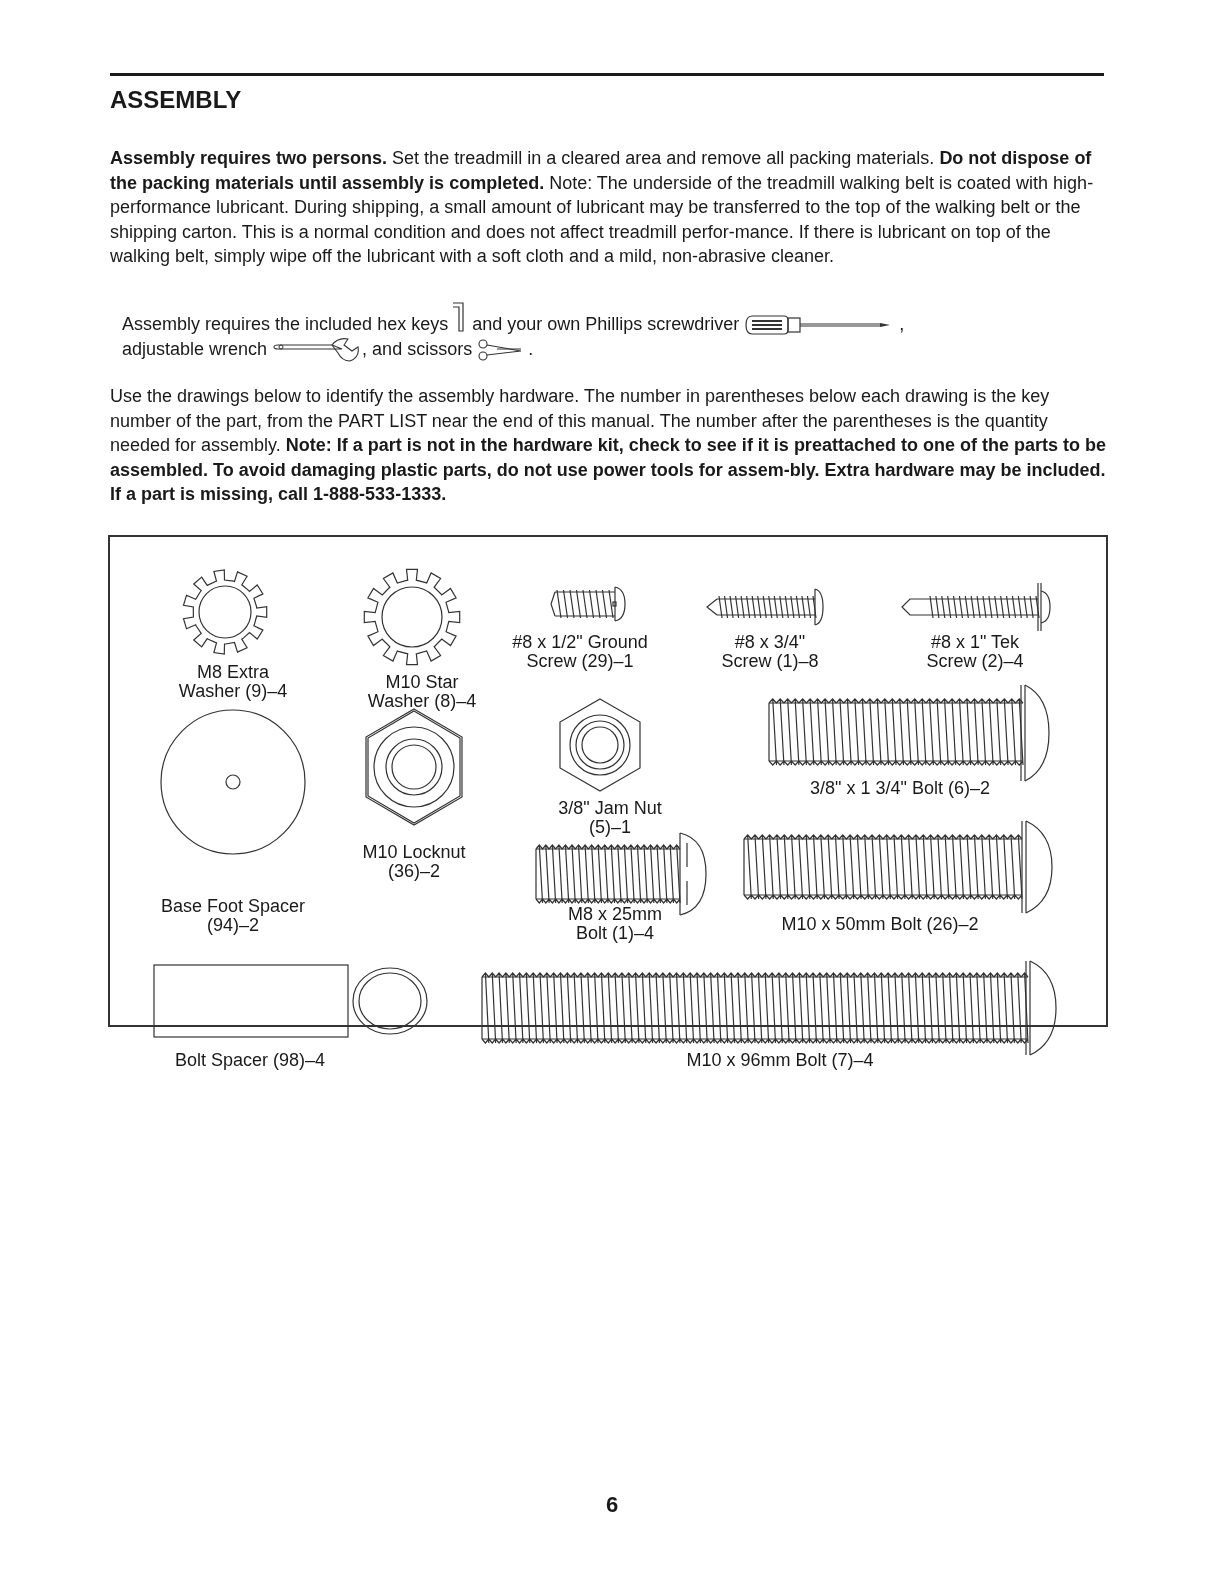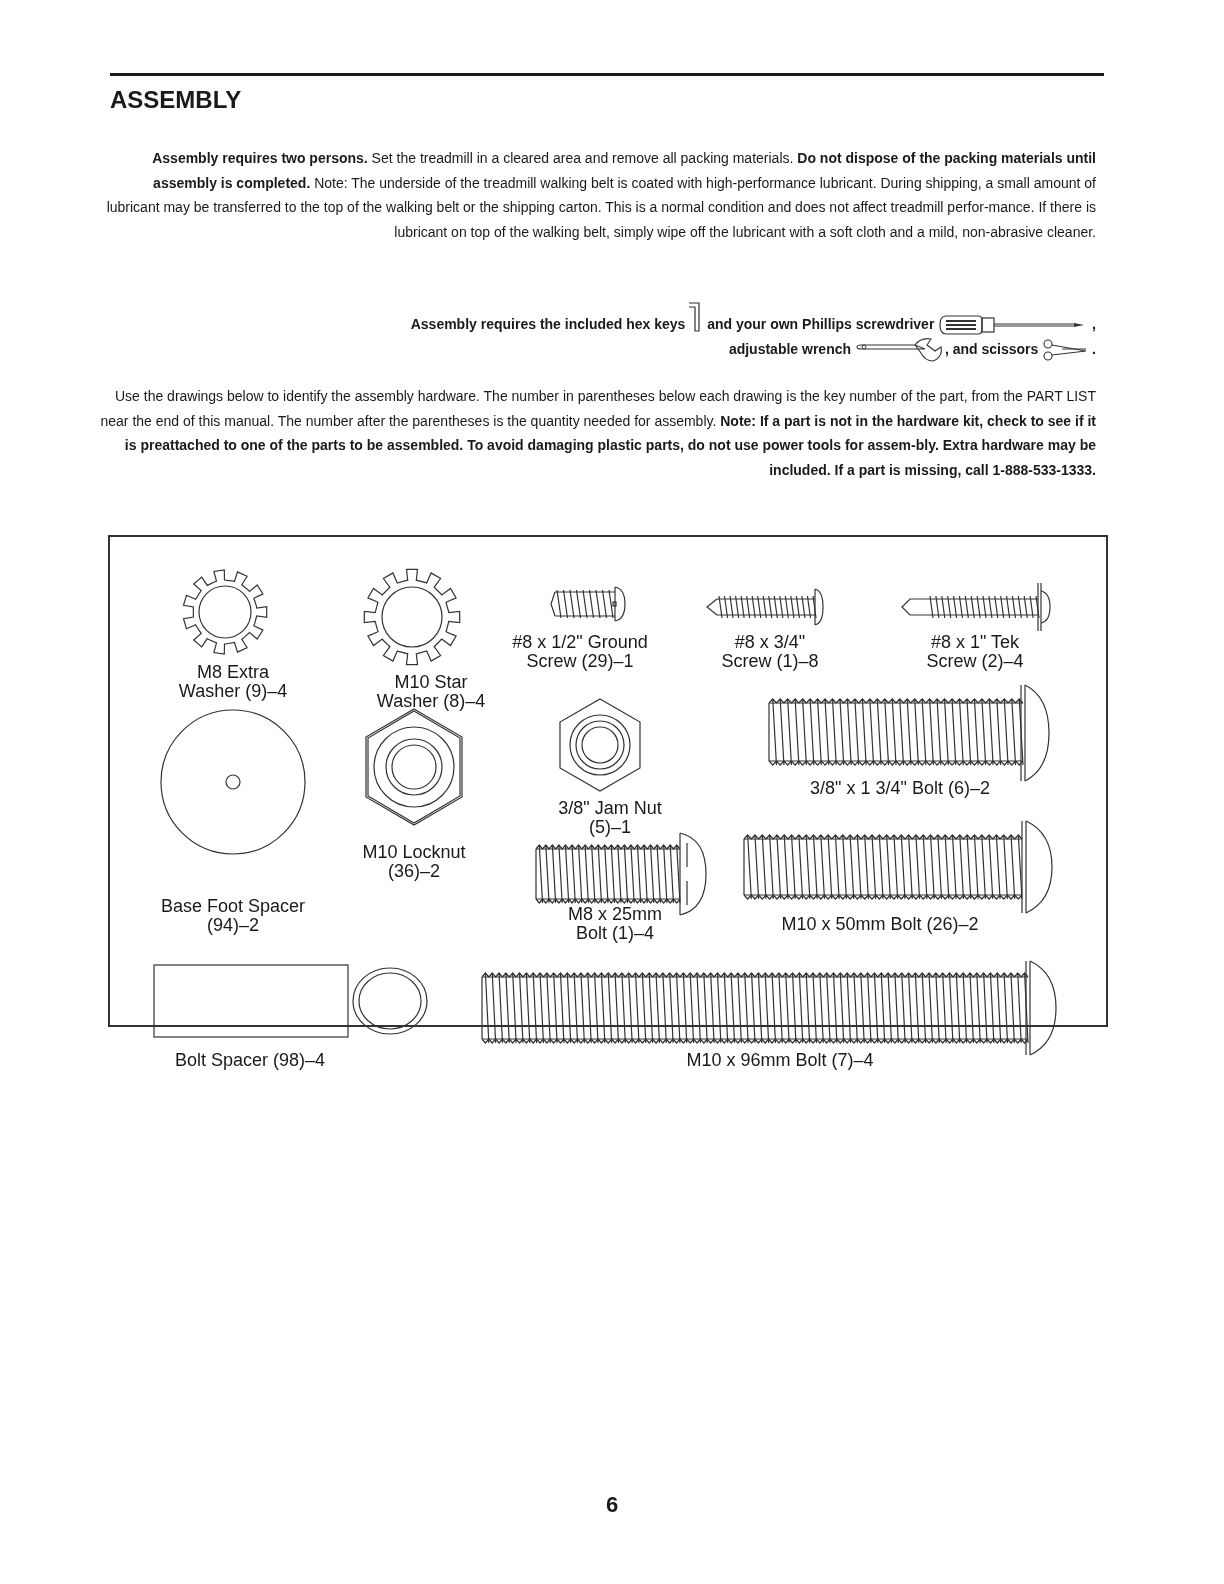--- a/index.html
+++ b/index.html
@@ -1,21 +1,21 @@
 <!DOCTYPE html>
 <html><head>
 <meta charset="utf-8">
 <style>
   html, body { margin: 0; padding: 0; background: #ffffff; }
   body { width: 1224px; height: 1584px; position: relative; font-family: "Liberation Sans", sans-serif; color: #1a1a1a; overflow: hidden; }
   .rule { position: absolute; left: 110px; top: 73px; width: 994px; height: 3px; background: #1a1a1a; }
   .title { position: absolute; left: 110px; top: 80px; font-size: 24px; font-weight: bold; letter-spacing: 0px; margin: 0; line-height: 40px; }
-  .para { position: absolute; left: 100px; width: 996px; font-size: 14px; line-height: 24.5px; margin: 0; text-align: right; }
+  .para { position: absolute; left: 110px; width: 996px; font-size: 18px; line-height: 24.5px; margin: 0; }
   .p1 { top: 146px; }
-  .p2 { top: 312px; font-weight: bold; }
+  .p2 { top: 312px; font-weight: normal; margin-left: 12px; }
   .p3 { top: 384px; }
   b { font-weight: bold; }
   .inline-icon { display: inline-block; vertical-align: middle; }
   .hw-box { position: absolute; left: 108px; top: 535px; width: 996px; height: 488px; border: 2px solid #333; }
   .lbl { position: absolute; font-size: 18px; line-height: 19px; text-align: center; color: #1a1a1a; white-space: nowrap; }
   .lbl span { display: block; }
   svg.part { position: absolute; overflow: visible; }
   svg.part * { fill: none; stroke: #333; stroke-width: 1.2; }
   .page-num { position: absolute; left: 0; width: 1224px; top: 1492px; text-align: center; font-size: 22px; font-weight: bold; }
 </style>
@@ -66,21 +66,21 @@
     </svg>
   <div class="lbl" style="left:48px;top:126px;width:150px;">
       <span>M8 Extra</span>
       <span>Washer (9)–4</span>
     </div>
 
   <svg class="part" style="left:252px;top:30px" width="100" height="100" viewBox="0 0 100 100" id="starB">
       <circle cx="50" cy="50" r="30"></circle>
       <path d="M86.6 44.6 L86.8 45.7 L97.7 44.5 L97.7 55.5 L86.8 54.3 L84.4 63.6 L84.0 64.7 L94.1 69.1 L88.5 78.6 L79.7 72.1 L73.0 79.0 L72.1 79.7 L78.6 88.5 L69.1 94.1 L64.7 84.0 L55.4 86.6 L54.3 86.8 L55.5 97.7 L44.5 97.7 L45.7 86.8 L36.4 84.4 L35.3 84.0 L30.9 94.1 L21.4 88.5 L27.9 79.7 L21.0 73.0 L20.3 72.1 L11.5 78.6 L5.9 69.1 L16.0 64.7 L13.4 55.4 L13.2 54.3 L2.3 55.5 L2.3 44.5 L13.2 45.7 L15.6 36.4 L16.0 35.3 L5.9 30.9 L11.5 21.4 L20.3 27.9 L27.0 21.0 L27.9 20.3 L21.4 11.5 L30.9 5.9 L35.3 16.0 L44.6 13.4 L45.7 13.2 L44.5 2.3 L55.5 2.3 L54.3 13.2 L63.6 15.6 L64.7 16.0 L69.1 5.9 L78.6 11.5 L72.1 20.3 L79.0 27.0 L79.7 27.9 L88.5 21.4 L94.1 30.9 L84.0 35.3 Z"></path>
     </svg>
-  <div class="lbl" style="left:246px;top:136px;width:150px;">
+  <div class="lbl" style="left:237px;top:136px;width:150px;">
       <span>M10 Star</span>
       <span>Washer (8)–4</span>
     </div>
 
   <svg class="part" style="left:435px;top:42px" width="80" height="50" viewBox="0 0 80 50">
     <path d="M10 13 H70 M10 37 H70 M10 13 L6 25 L10 37"></path>
     <g id="gthreads">
         <path d="M12 11 L16 39 M18.5 11 L22.5 39 M25 11 L29 39 M31.5 11 L35.5 39 M38 11 L42 39 M44.5 11 L48.5 39 M51 11 L55 39 M57.5 11 L61.5 39 M64 11 L68 39 "></path>
       </g>
     <line x1="70" y1="8" x2="70" y2="42"></line>

